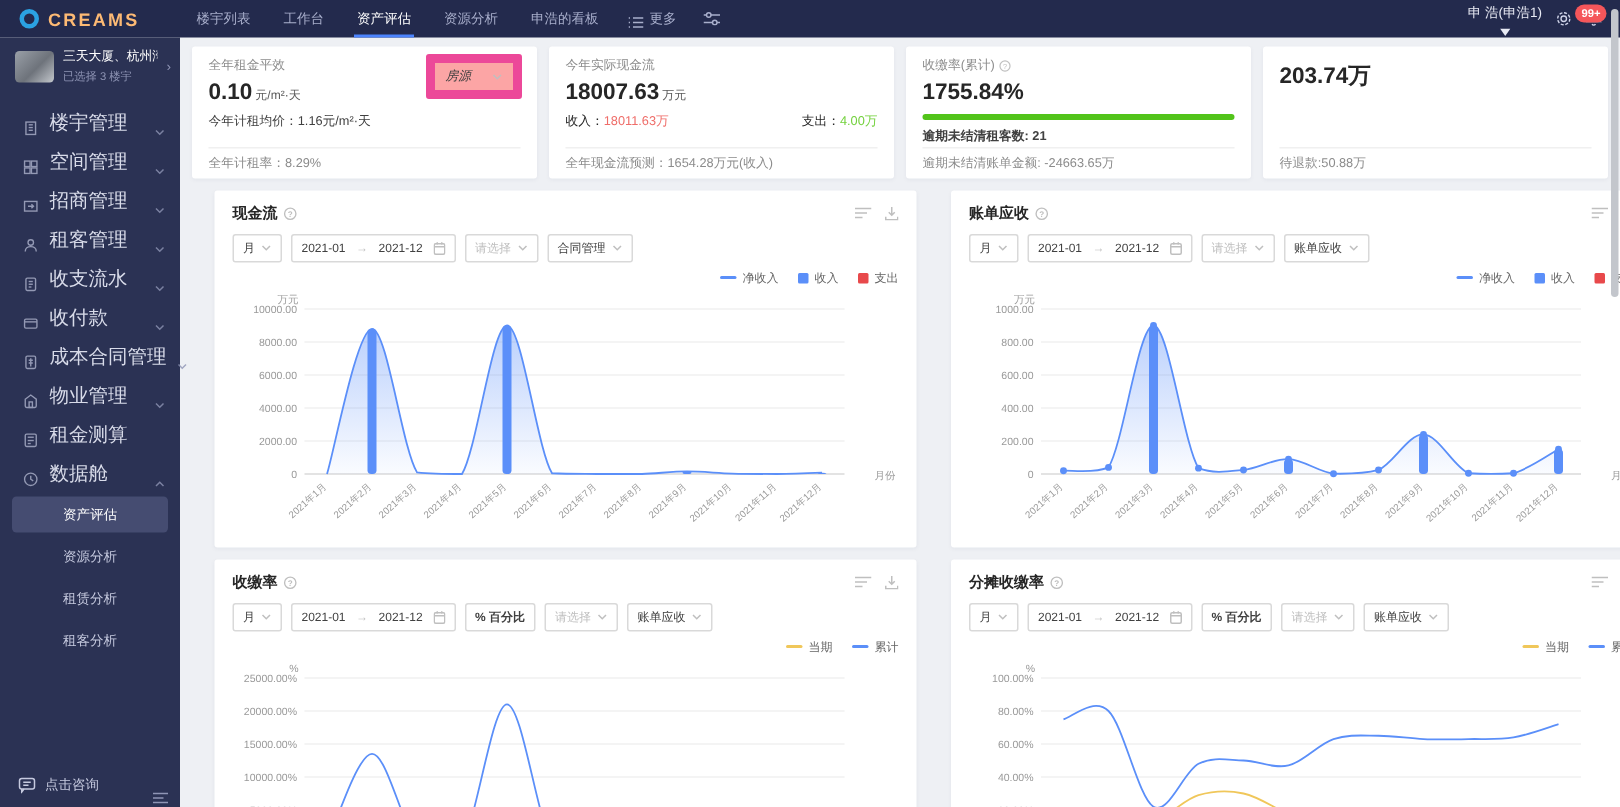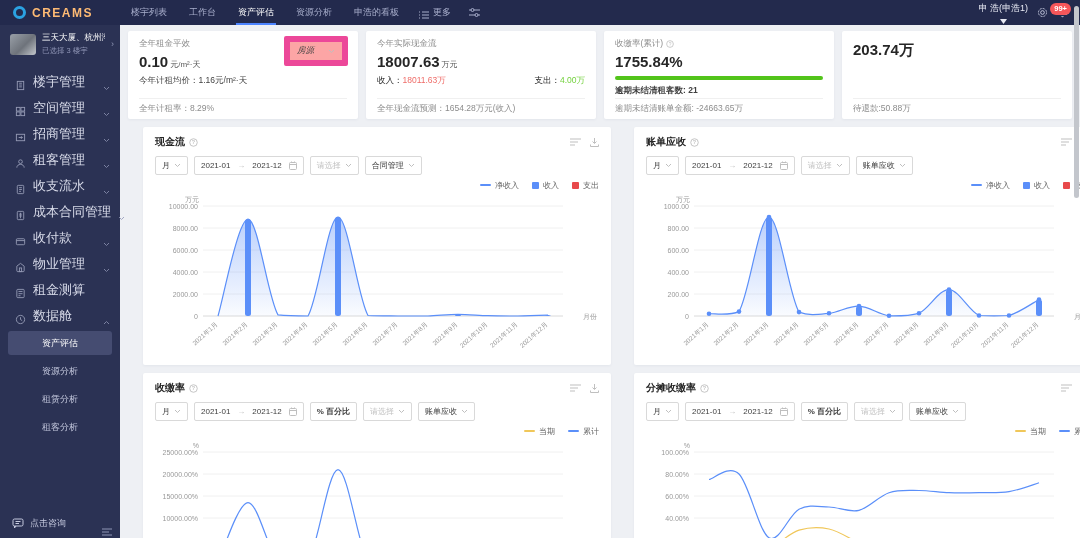--- a/index.html
+++ b/index.html
@@ -202,37 +202,37 @@
           </g>
         </svg>
       <span>收支流水</span>
       <svg class="chev" width="7" height="5" viewBox="0 0 7 5">
           <path d="M1 1l2.5 2.5L6 1" stroke="#8f95b5" fill="none"></path>
         </svg>
     </li>
     <li>
       <svg width="11" height="11" viewBox="0 0 12 12">
           <g stroke="#aeb3cc" fill="none">
+            <rect x="1.5" y="3" width="9" height="6.5" rx="1"></rect>
+            <line x1="1.5" y1="5" x2="10.5" y2="5"></line>
+          </g>
+        </svg>
+      <span>收付款</span>
+      <svg class="chev" width="7" height="5" viewBox="0 0 7 5">
+          <path d="M1 1l2.5 2.5L6 1" stroke="#8f95b5" fill="none"></path>
+        </svg>
+    </li>
+    <li>
+      <svg width="11" height="11" viewBox="0 0 12 12">
+          <g stroke="#aeb3cc" fill="none">
             <rect x="2.5" y="1.5" width="7" height="9" rx="1"></rect>
             <path d="M4.5 4.5h3M4.5 6.5h3M6 3v6"></path>
           </g>
         </svg>
       <span>成本合同管理</span>
-      <svg class="chev" width="7" height="5" viewBox="0 0 7 5">
-          <path d="M1 1l2.5 2.5L6 1" stroke="#8f95b5" fill="none"></path>
-        </svg>
-    </li>
-    <li>
-      <svg width="11" height="11" viewBox="0 0 12 12">
-          <g stroke="#aeb3cc" fill="none">
-            <rect x="1.5" y="3" width="9" height="6.5" rx="1"></rect>
-            <line x1="1.5" y1="5" x2="10.5" y2="5"></line>
-          </g>
-        </svg>
-      <span>收付款</span>
       <svg class="chev" width="7" height="5" viewBox="0 0 7 5">
           <path d="M1 1l2.5 2.5L6 1" stroke="#8f95b5" fill="none"></path>
         </svg>
     </li>
     <li>
       <svg width="11" height="11" viewBox="0 0 12 12">
           <g stroke="#aeb3cc" fill="none">
             <path d="M2 4.5L6 1.5l4 3v5a1 1 0 01-1 1H3a1 1 0 01-1-1z"></path>
             <rect x="4.8" y="6.5" width="2.4" height="4"></rect>
           </g>

